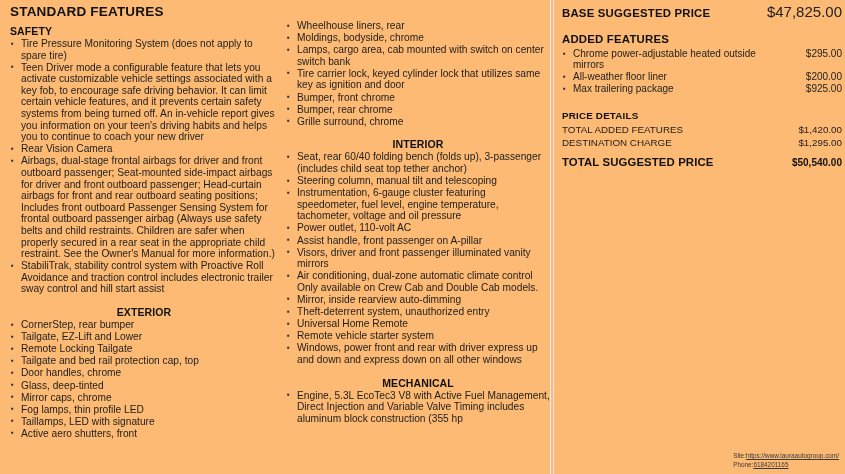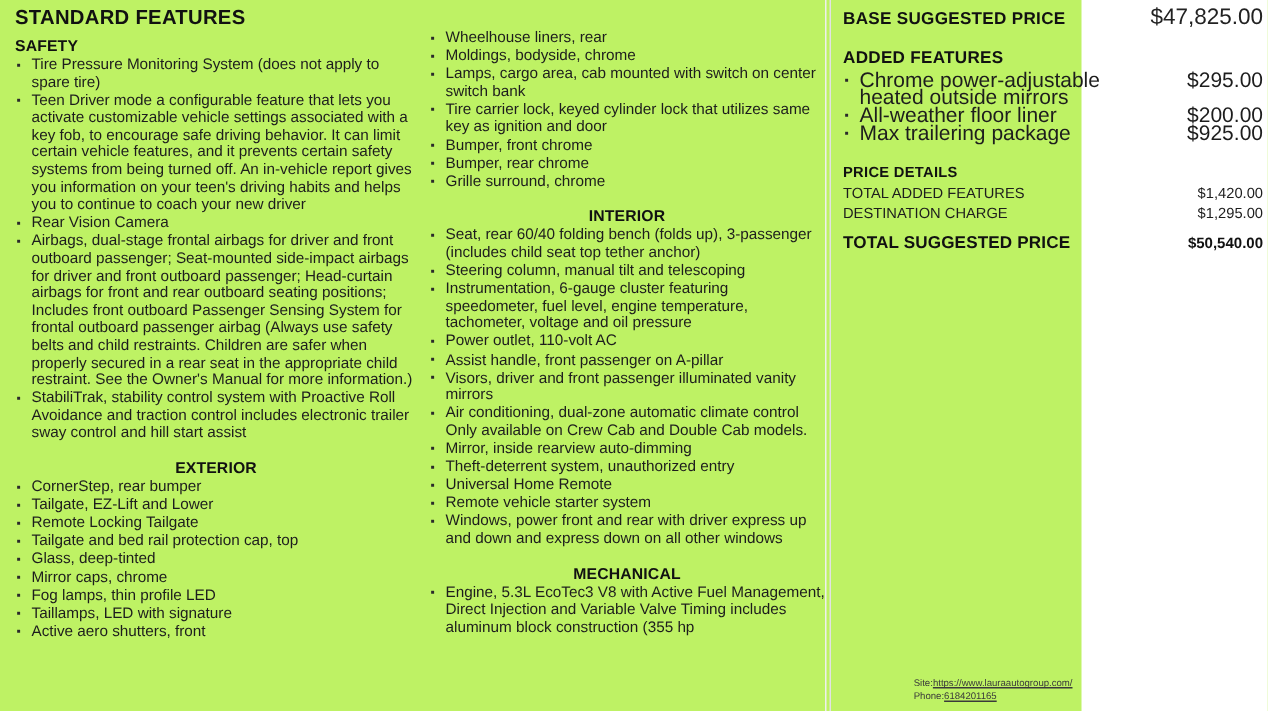--- a/index.html
+++ b/index.html
@@ -10,24 +10,24 @@
   }
   body {
     width: 845px;
     height: 474px;
     font-family: "Liberation Sans", sans-serif;
     color: #1b1b1b;
     overflow: hidden;
     position: relative;
   }
   .sheet {
-    width: 721px;
+    width: 845px;
     height: 474px;
     position: relative;
-    background: #bef264;
+    background: #fdba74;
     box-sizing: border-box;
   }
   .col {
     position: absolute;
     top: 0;
     box-sizing: border-box;
     overflow: hidden;
   }
   .col-left  { left: 6px;   width: 272px; height: 474px; padding-top: 4px; }
   .col-mid   { left: 282px; width: 268px; height: 474px; padding-top: 20px; }
@@ -122,21 +122,21 @@
   ul.added {
     list-style: none;
     margin: 0;
     padding: 0;
   }
   ul.added li {
     position: relative;
     display: flex;
     justify-content: space-between;
     align-items: flex-start;
-    font-size: 14px;
+    font-size: 10px;
     line-height: 11.4px;
     padding-left: 15px;
     padding-right: 3px;
     margin-bottom: 0.5px;
     color: #1d1d1d;
   }
   ul.added li::before {
     content: "\25AA";
     position: absolute;
     left: 5px;
@@ -208,20 +208,21 @@
       <li>Airbags, dual-stage frontal airbags for driver and front outboard passenger; Seat-mounted side-impact airbags for driver and front outboard passenger; Head-curtain airbags for front and rear outboard seating positions; Includes front outboard Passenger Sensing System for frontal outboard passenger airbag (Always use safety belts and child restraints. Children are safer when properly secured in a rear seat in the appropriate child restraint. See the Owner's Manual for more information.)</li>
       <li>StabiliTrak, stability control system with Proactive Roll Avoidance and traction control includes electronic trailer sway control and hill start assist</li>
     </ul>
 
     <h2 class="section-title spaced">EXTERIOR</h2>
     <ul class="feat">
       <li>CornerStep, rear bumper</li>
       <li>Tailgate, EZ-Lift and Lower</li>
       <li>Remote Locking Tailgate</li>
       <li>Tailgate and bed rail protection cap, top</li>
+      <li>Door handles, chrome</li>
       <li>Glass, deep-tinted</li>
       <li>Mirror caps, chrome</li>
       <li>Fog lamps, thin profile LED</li>
       <li>Taillamps, LED with signature</li>
       <li>Active aero shutters, front</li>
     </ul>
   </div>
 
   <div class="col col-mid">
     <ul class="feat">

